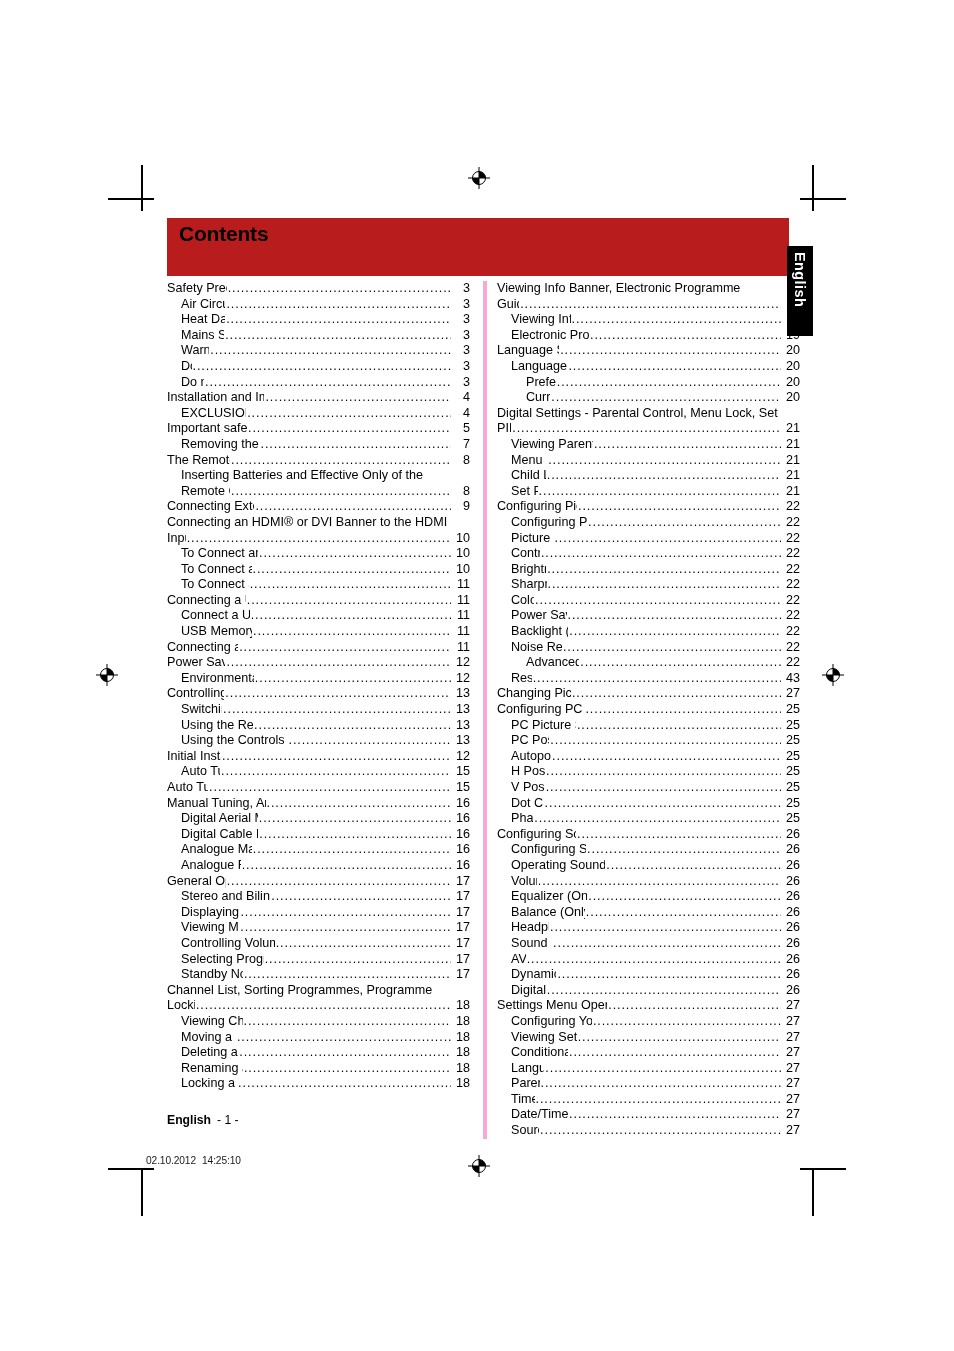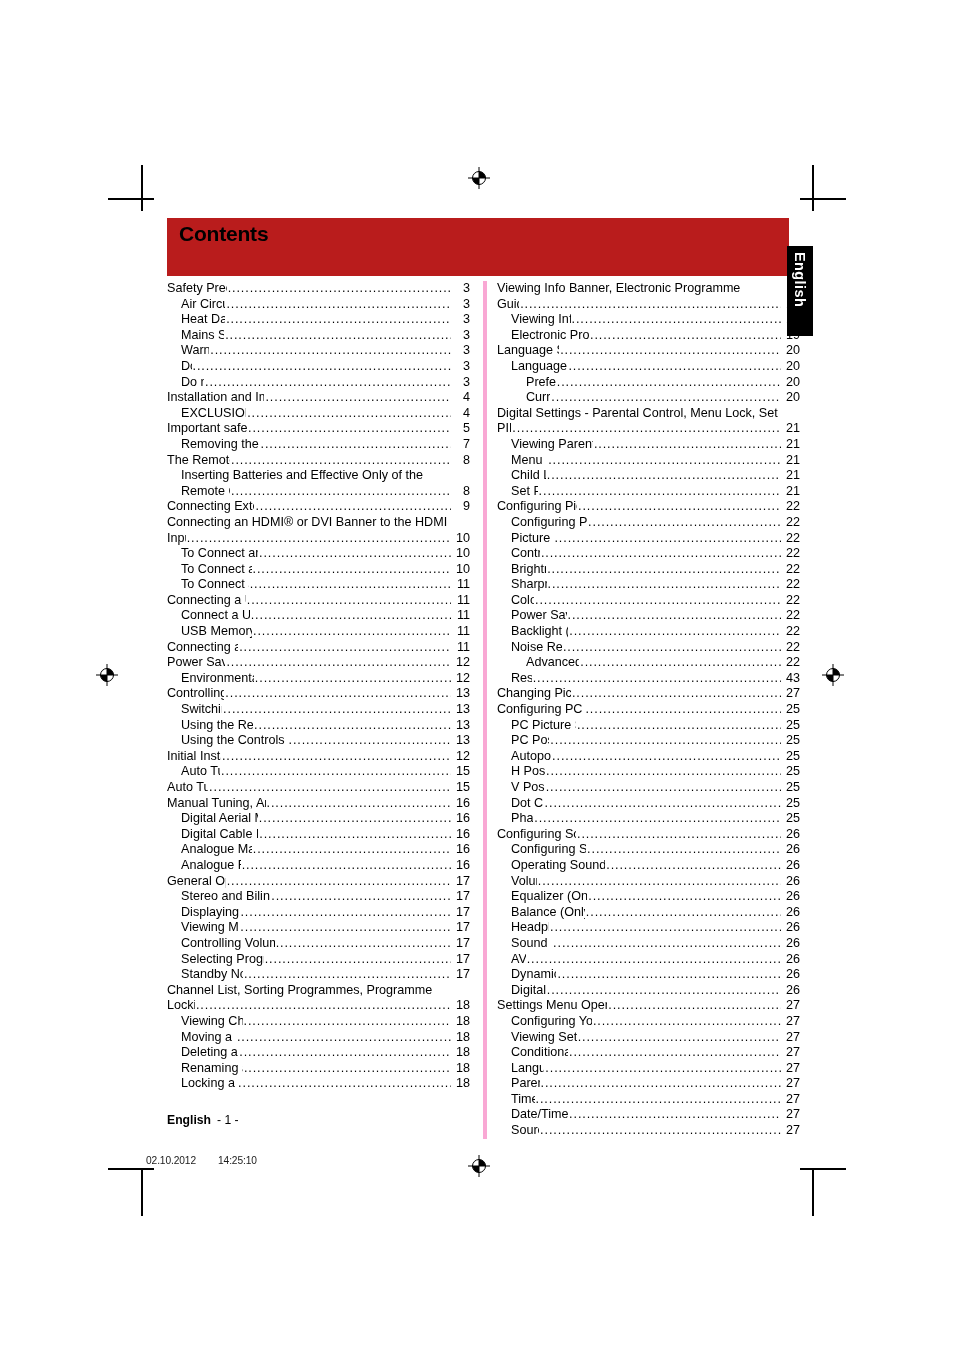--- a/index.html
+++ b/index.html
@@ -160,21 +160,21 @@
     width: 680px;
     font-size: 10.2px;
     color: #1a1a1a;
     display: flex;
     justify-content: space-between;
     align-items: baseline;
   }
   .print-line .fname { letter-spacing: -0.1px; }
   .print-line .fnum { margin-left: 10px; }
   .print-line .stamp { letter-spacing: -0.1px; }
-  .print-line .stamp .time { margin-left: 22px; text-align: right; }
+  .print-line .stamp .time { margin-left: 6px; text-align: right; }
 </style>
 </head>
 <body>
 
 <div class="crop-mark crop-h" style="left:108px; top:198px;"></div>
 <div class="crop-mark crop-v" style="left:141px; top:165px;"></div>
 
 <div class="crop-mark crop-h" style="left:800px; top:198px;"></div>
 <div class="crop-mark crop-v" style="left:812px; top:165px;"></div>
 

